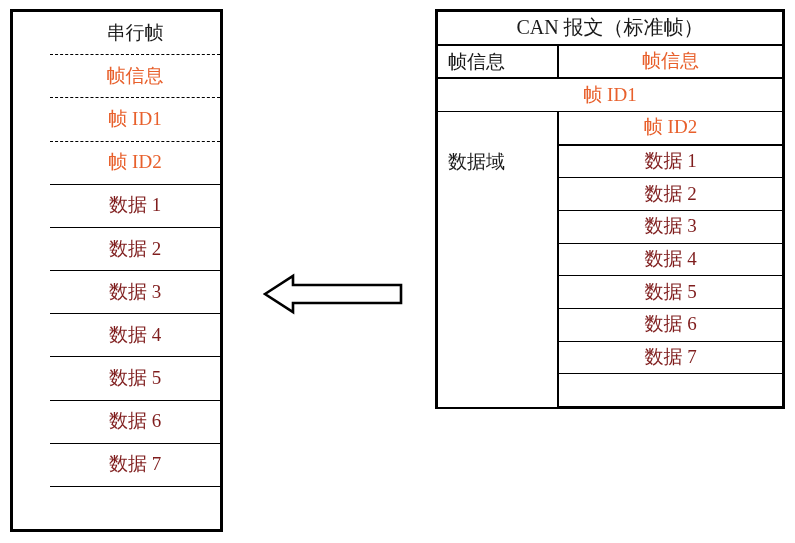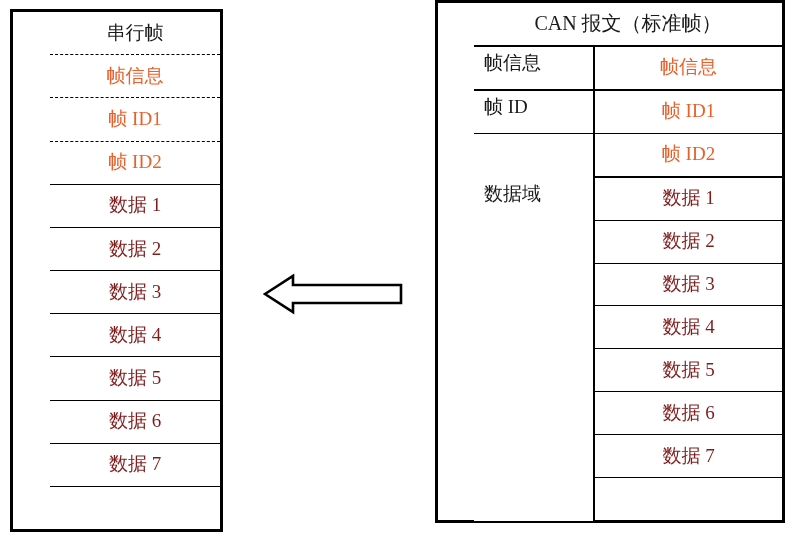--- a/index.html
+++ b/index.html
@@ -59,24 +59,23 @@
   #serial-frame-table .cell {
     width: 100%;
     text-align: center;
     font-size: 19px;
     line-height: 1.1;
   }
 
   
   #can-message-table {
     left: 435px;
-    top: 0;
+    top: 9px;
     width: 350px;
-    height: 523px;
-    padding-left: 36px;
+    height: 400px;
   }
   #can-message-table .row {
     border-bottom: 1px solid #000000;
   }
   #can-message-table .row.thick {
     border-bottom: 2px solid #000000;
   }
   #can-message-table .row.last {
     border-bottom: none;
   }
@@ -208,21 +207,20 @@
     <div class="row thick">
       <div class="head-cell c-black">CAN 报文（标准帧）</div>
     </div>
 
     <div class="row thick">
       <div class="label-col c-black">帧信息</div>
       <div class="value-col c-orange">帧信息</div>
     </div>
 
     <div class="row">
-      <div class="label-col c-black">帧 ID</div>
       <div class="value-col c-orange">帧 ID1</div>
     </div>
 
     <div class="row thick merge-mid">
       <div class="label-col nofill c-black"></div>
       <div class="value-col c-orange">帧 ID2</div>
     </div>
 
     <div class="row merge-mid">
       <div class="label-col c-black">数据域</div>

